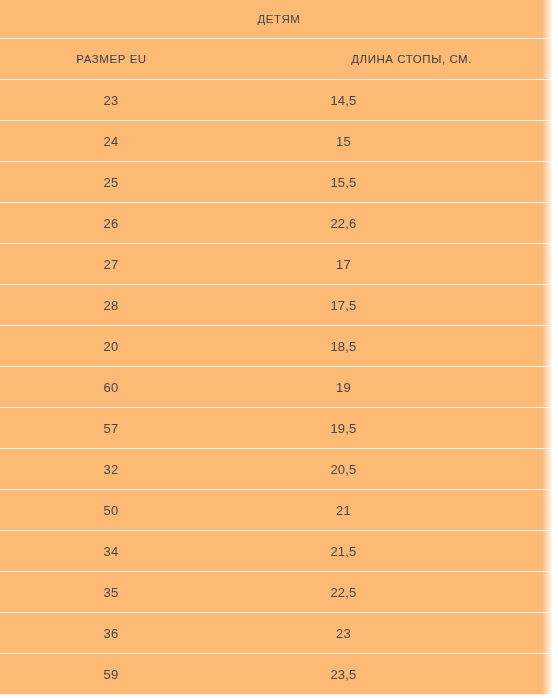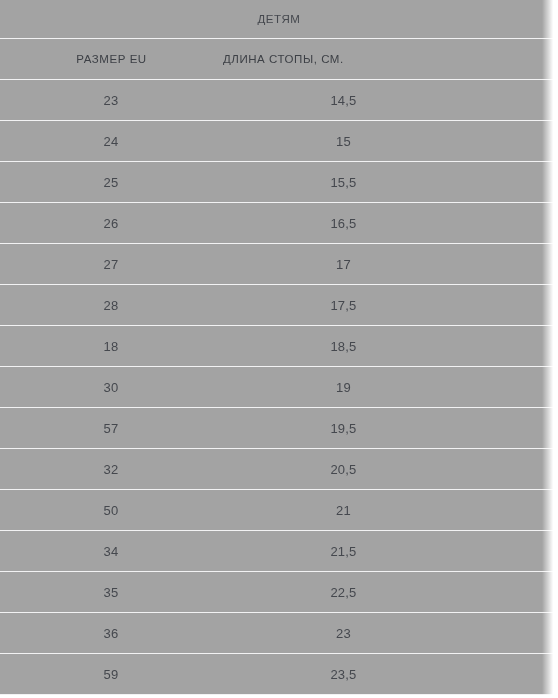--- a/index.html
+++ b/index.html
@@ -12,21 +12,21 @@
     width: 558px;
     height: 698px;
     overflow: hidden;
     background: #ffffff;
     font-family: "Liberation Sans", sans-serif;
     -webkit-font-smoothing: antialiased;
   }
 
   .size-chart {
     width: 558px;
-    background: #a3a3a3;
+    background: #fdba74;
     position: relative;
   }
 
   
   .chart-title {
     height: 38px;
     line-height: 38px;
     text-align: center;
     font-size: 11.5px;
     letter-spacing: 0.6px;
@@ -90,21 +90,21 @@
 
   
   .col-length    { width: 335px; }
   .col-length-inner {
     display: block;
     text-align: center;
     padding-right: 94px;
   }
   .head-length-inner {
     display: block;
-    text-align: left;
+    text-align: right;
     padding-right: 86px;
   }
 
   
   .edge-fade {
     position: absolute;
     top: 0;
     right: 0;
     width: 16px;
     height: 100%;
@@ -157,50 +157,50 @@
           </td>
           <td>
             <span class="col-length-inner">15,5</span>
           </td>
         </tr>
         <tr>
           <td>
             <span class="col-size-inner">26</span>
           </td>
           <td>
-            <span class="col-length-inner">16,5</span>
+            <span class="col-length-inner">22,6</span>
           </td>
         </tr>
         <tr>
           <td>
             <span class="col-size-inner">27</span>
           </td>
           <td>
             <span class="col-length-inner">17</span>
           </td>
         </tr>
         <tr>
           <td>
             <span class="col-size-inner">28</span>
           </td>
           <td>
             <span class="col-length-inner">17,5</span>
           </td>
         </tr>
         <tr>
           <td>
-            <span class="col-size-inner">18</span>
+            <span class="col-size-inner">20</span>
           </td>
           <td>
             <span class="col-length-inner">18,5</span>
           </td>
         </tr>
         <tr>
           <td>
-            <span class="col-size-inner">30</span>
+            <span class="col-size-inner">60</span>
           </td>
           <td>
             <span class="col-length-inner">19</span>
           </td>
         </tr>
         <tr>
           <td>
             <span class="col-size-inner">57</span>
           </td>
           <td>

